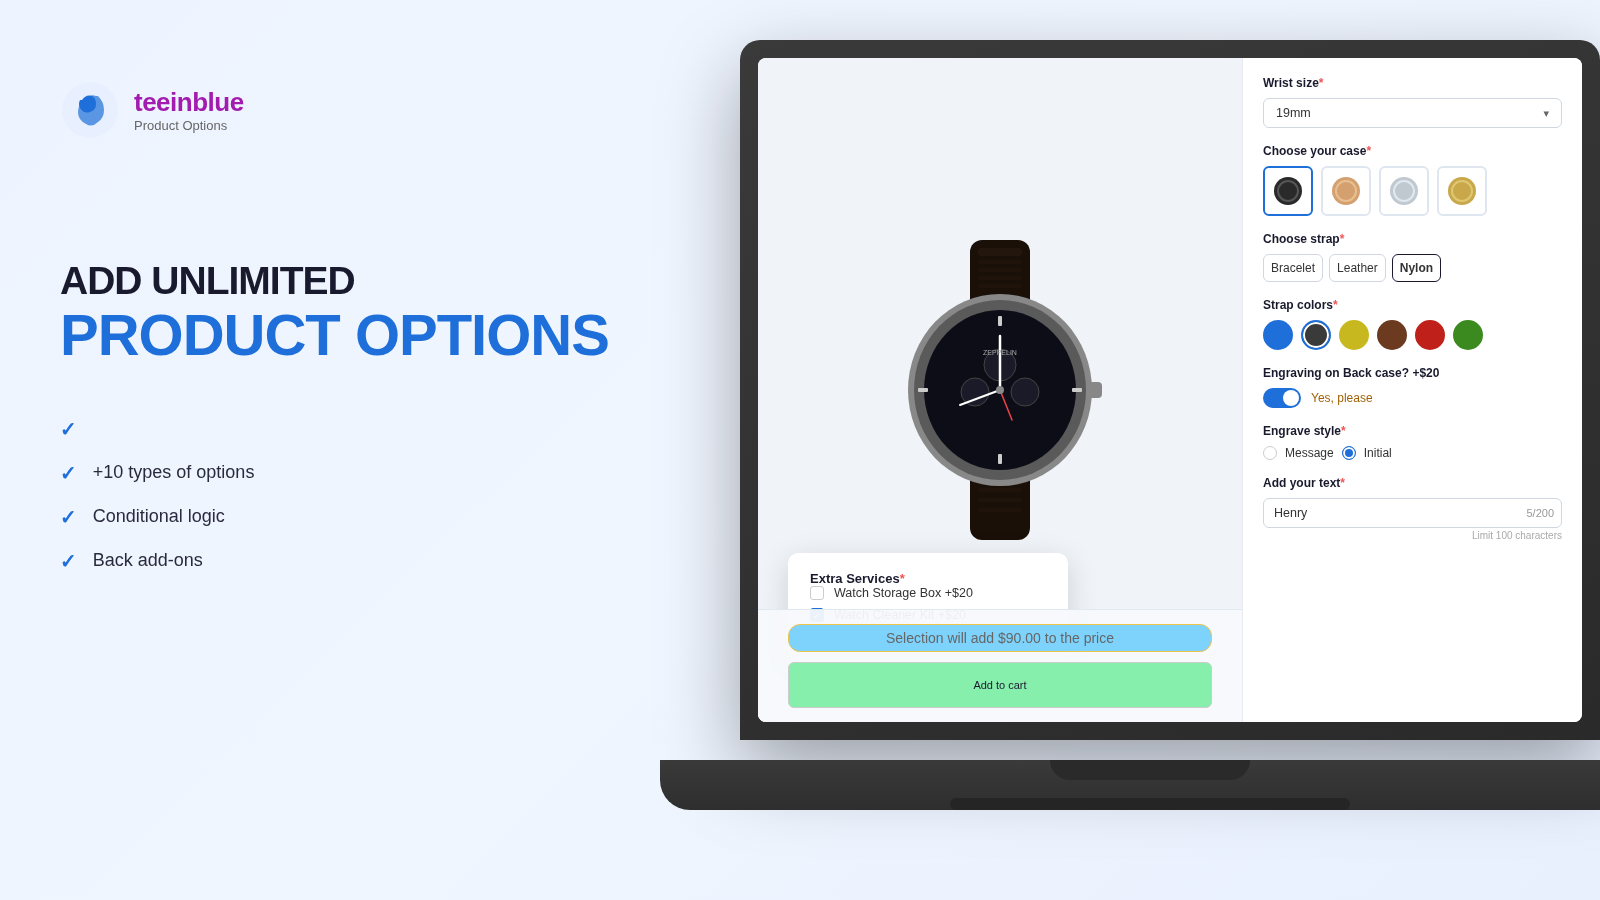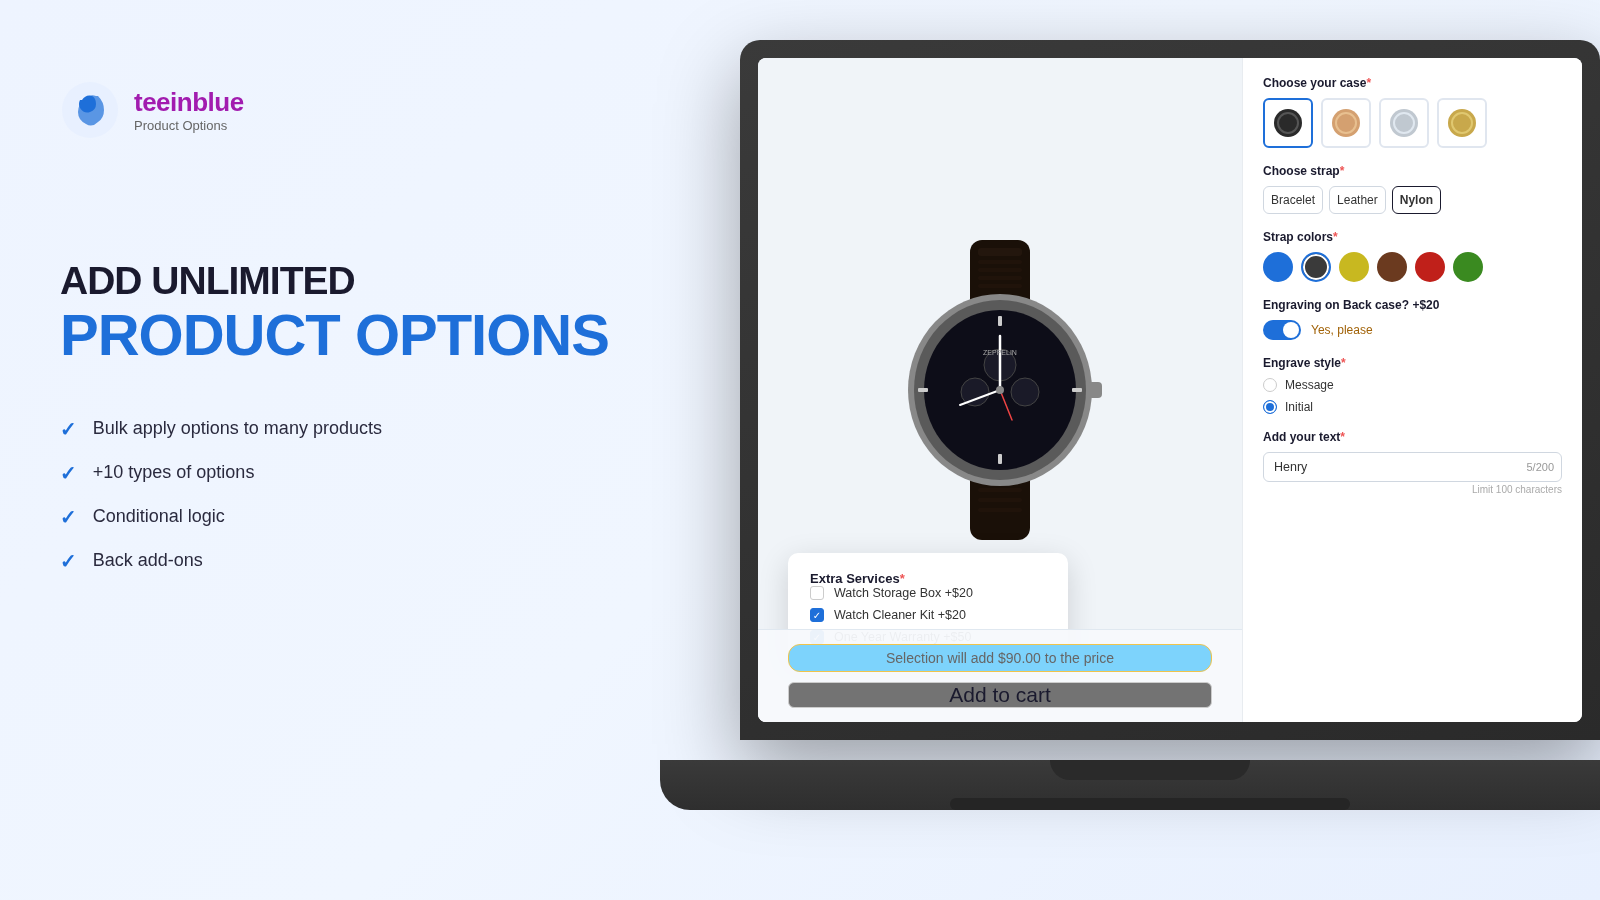--- a/index.html
+++ b/index.html
@@ -300,21 +300,21 @@
       border-radius: 50%;
     }
     .toggle-text {
       font-size: 12px;
       color: #a16207;
     }
 
     
     .radio-group {
       display: flex;
-      flex-direction: column;
+      flex-direction: row;
       gap: 8px;
     }
     .radio-item {
       display: flex;
       align-items: center;
       gap: 8px;
       font-size: 12px;
       color: #333;
       cursor: pointer;
     }
@@ -365,25 +365,25 @@
       border-radius: 12px;
       padding: 5px 20px;
       font-size: 14px;
       color: #666;
       margin-bottom: 10px;
       text-align: center;
     }
 
     .add-to-cart-btn {
       width: 100%;
-      background: #737373;
+      background: #86efac;
       border: 1.5px solid #ccc;
       border-radius: 6px;
-      padding: 0;
-      font-size: 21px;
+      padding: 16px;
+      font-size: 11px;
       font-weight: 500;
       color: #1a1a2e;
       cursor: pointer;
       text-align: center;
     }
 
     
     .laptop-base {
       position: absolute;
       bottom: 50px;
@@ -431,21 +431,20 @@
       <span class="logo-subtitle">Product Options</span>
     </div>
   </div>
 
   <div class="headline-black">ADD UNLIMITED</div>
   <div class="headline-blue">PRODUCT OPTIONS</div>
 
   <ul class="features-list">
     <li>
       <span class="check-icon">✓</span>
-      <span>Bulk apply options to many products</span>
     </li>
     <li>
       <span class="check-icon">✓</span>
       <span>+10 types of options</span>
     </li>
     <li>
       <span class="check-icon">✓</span>
       <span>Conditional logic</span>
     </li>
     <li>
@@ -519,20 +518,29 @@
             </div>
             <div class="service-item">
               <div class="checkbox checked">✓</div>
               <span>One Year Warranty +$50</span>
             </div>
           </div>
         </div>
 
         <div class="options-panel">
 
+          <div class="option-section">
+            <div class="option-label">
+              <span>Wrist size</span><span class="required-star">*</span>
+            </div>
+            <div class="dropdown">
+              <span>19mm</span>
+              <span class="dropdown-arrow">▾</span>
+            </div>
+          </div>
 
           <div class="option-section">
             <div class="option-label">
               <span>Choose your case</span><span class="required-star">*</span>
             </div>
             <div class="swatch-row">
 
               <div class="case-swatch selected">
                 <svg width="36" height="36" viewBox="0 0 36 36">
                   <circle cx="18" cy="18" r="14" fill="#2a2a2a"></circle>

